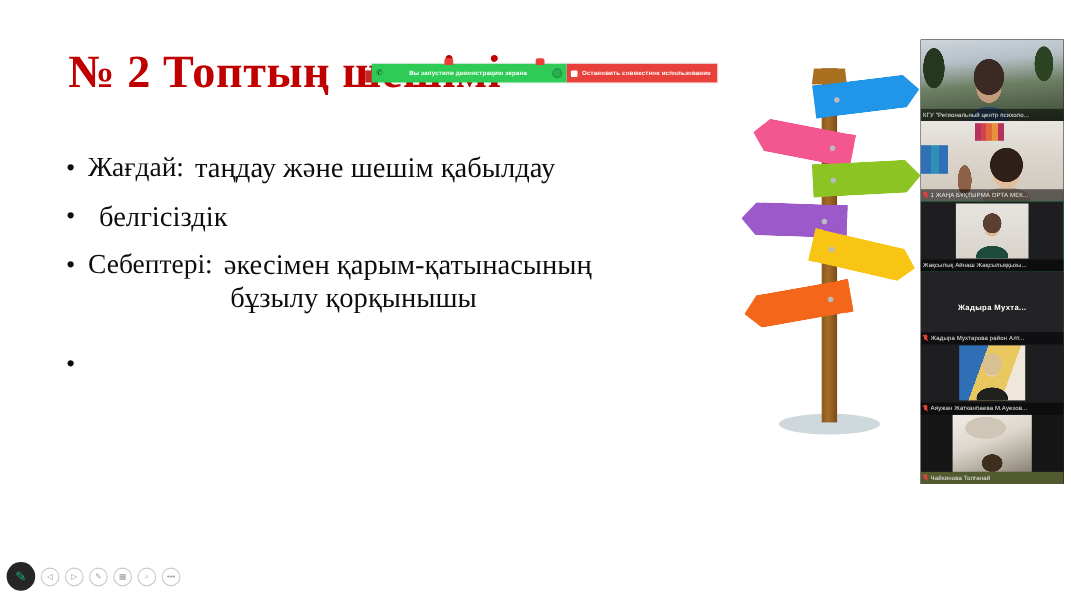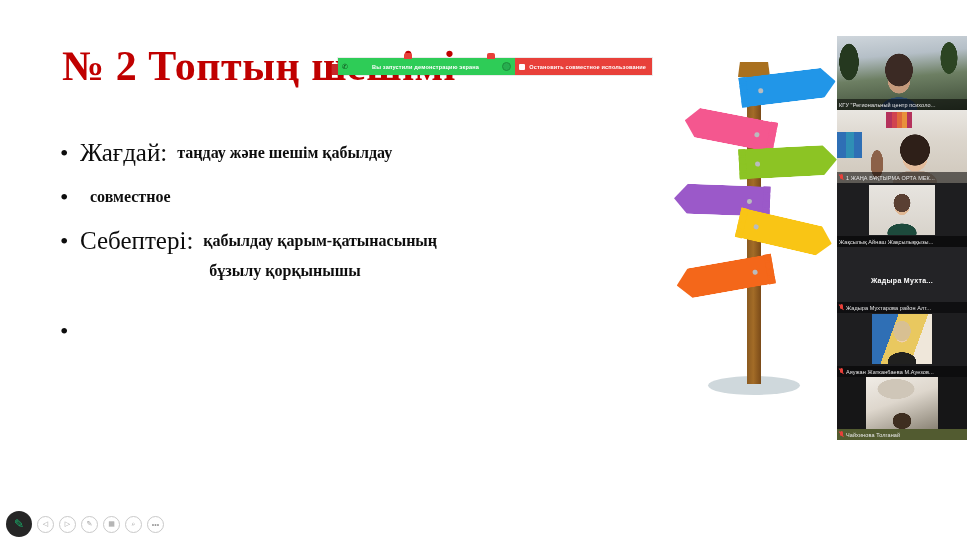--- a/index.html
+++ b/index.html
@@ -26,21 +26,21 @@
     margin-bottom:14px;
     color:#0d0d0d;
   }
   .bullet-dot{
     width:20px;flex:0 0 20px;font-size:24px;line-height:30px;text-align:left;
   }
   .bullet-label{
     font-weight:normal;font-size:25px;line-height:30px;white-space:nowrap;
   }
   .bullet-value{
-    font-size:16px;line-height:30px;margin-left:10px;font-weight:bold;
+    font-size:26px;line-height:30px;margin-left:10px;font-weight:normal;
   }
   .bullet-value .l2{display:block;margin-left:6px;}
   .row-gap{height:16px;}
   .bullet-row.last .bullet-label{font-size:25px;}
 
   
   .share-banner{
     position:absolute;left:338px;top:58px;height:17px;
     display:flex;align-items:stretch;
     box-shadow:0 0 0 1px rgba(0,0,0,.08);
@@ -163,28 +163,28 @@
   <div class="bullets">
 
     <div class="bullet-row">
       <span class="bullet-dot">•</span>
       <span class="bullet-label">Жағдай:</span>
       <span class="bullet-value">таңдау және шешім қабылдау</span>
     </div>
 
     <div class="bullet-row">
       <span class="bullet-dot">•</span>
-      <span class="bullet-value">совместное</span>
+      <span class="bullet-value">белгісіздік</span>
     </div>
 
     <div class="bullet-row">
       <span class="bullet-dot">•</span>
       <span class="bullet-label">Себептері:</span>
       <span class="bullet-value">
-        <span>қабылдау қарым-қатынасының</span>
+        <span>әкесімен қарым-қатынасының</span>
         <span class="l2">бұзылу қорқынышы</span>
       </span>
     </div>
 
     <div class="row-gap"></div>
 
     <div class="bullet-row last">
       <span class="bullet-dot">•</span>
     </div>
   </div>

